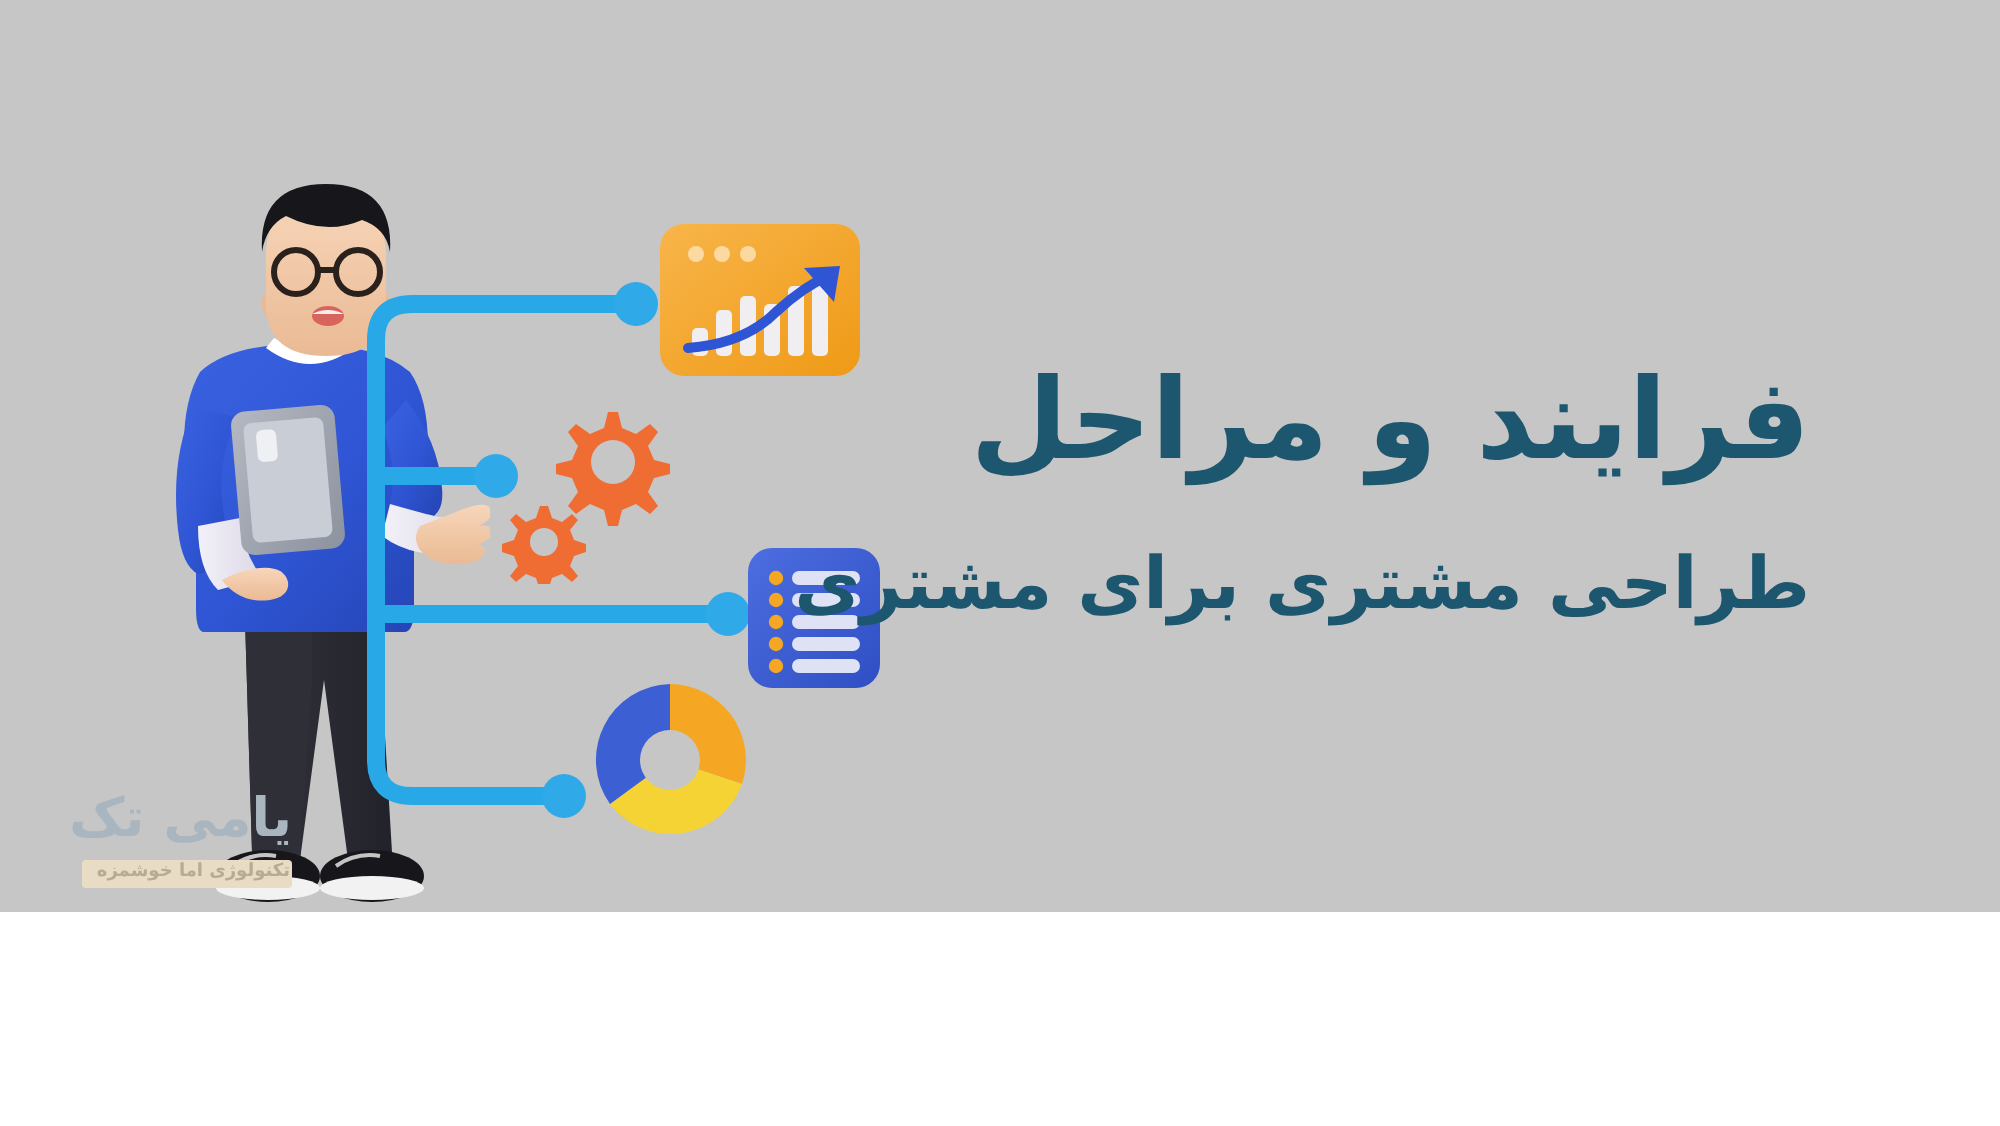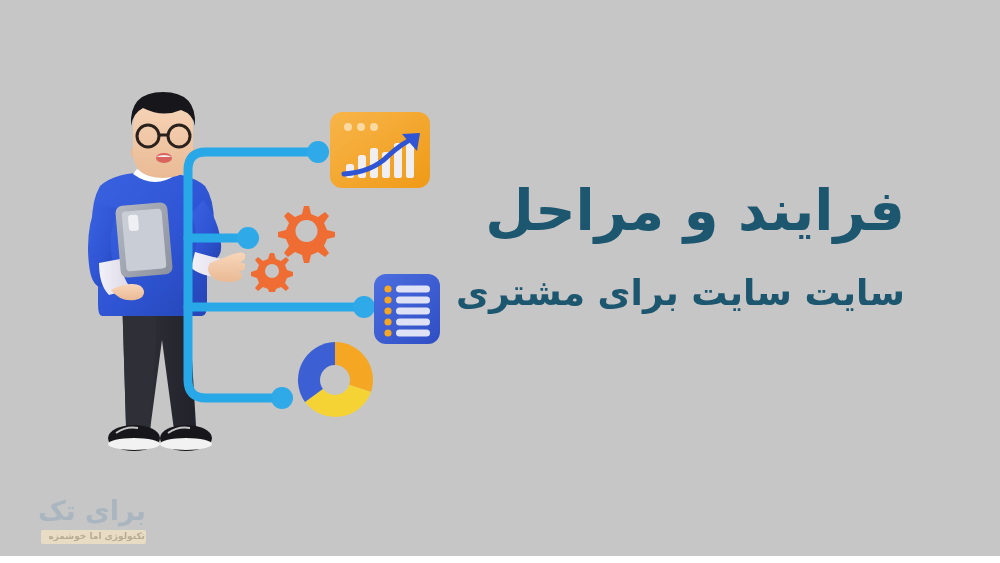--- a/index.html
+++ b/index.html
@@ -8,21 +8,21 @@
   html, body {
     width: 1000px;
     height: 563px;
     overflow: hidden;
     font-family: "DejaVu Sans", "Liberation Sans", sans-serif;
   }
 
   #banner {
     position: relative;
     width: 1000px;
-    height: 556px;
+    height: 456px;
     background: #c6c6c6;
     overflow: hidden;
   }
 
   
   .text-block {
     position: absolute;
     right: 95px;
     top: 178px;
     width: 420px;
@@ -296,21 +296,21 @@
         <path d="M42 42 L42 4 A38 38 0 0 1 78 54 Z" fill="#f5a623"></path>
         <path d="M42 42 L78 54 A38 38 0 0 1 12 64 Z" fill="#f5d334"></path>
         <path d="M42 42 L12 64 A38 38 0 0 1 42 4 Z" fill="#3d5fd4"></path>
       </g>
       <circle cx="42" cy="42" r="15" fill="#c6c6c6"></circle>
     </svg>
   </div>
 
   <div class="text-block">
     <div class="headline">فرایند و مراحل</div>
-    <div class="subheadline">سایت سایت برای مشتری</div>
+    <div class="subheadline">طراحی مشتری برای مشتری</div>
   </div>
 
   <div class="logo-block">
-    <div class="logo-wordmark">برای تک</div>
+    <div class="logo-wordmark">یامی تک</div>
     <div class="logo-tagline">تکنولوژی اما خوشمزه</div>
   </div>
 
 </div>
 
 </body></html>

